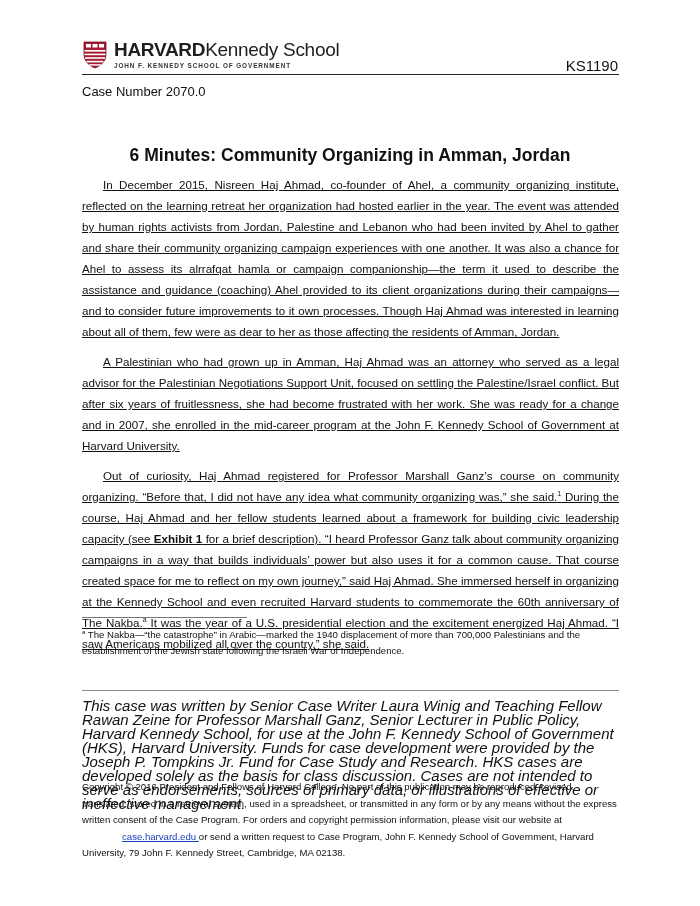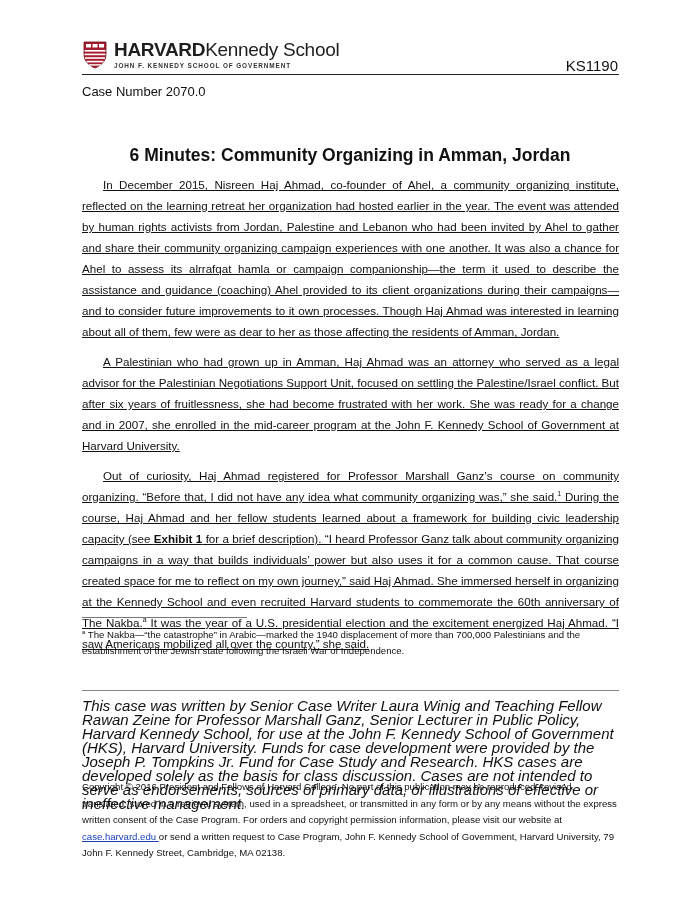--- a/index.html
+++ b/index.html
@@ -31,21 +31,21 @@
     .body sup { font-size: 7px; line-height: 0; }
     .body b { font-weight: bold; }
 
     .fn-rule { position: absolute; left: 82px; top: 617px; width: 165px; border-top: 1.3px solid #777; }
     .footnote { position: absolute; left: 82px; top: 627px; width: 537px; font-size: 9.6px; line-height: 16px; color: #111; }
     .footnote sup { font-size: 6px; line-height: 0; }
 
     .footer-rule { position: absolute; left: 82px; top: 690px; width: 537px; border-top: 1.3px solid #888; }
     .disclaimer { position: absolute; left: 82px; top: 699px; width: 537px; font-size: 15px; line-height: 14px; font-style: italic; color: #111; }
     .copyright { position: absolute; left: 82px; top: 779px; width: 537px; font-size: 9.6px; line-height: 16.5px; color: #111; }
-    .copyright a { color: #1a3fbf; text-decoration: underline; }
+    .copyright a { color: #1a3fbf; text-decoration: underline; margin-left: 40px; }
   </style>
 </head>
 <body>
 
 <div class="page">
 
   <div class="logo">
     <svg class="shield" viewBox="0 0 24 28">
       <path d="M1 1 H23 V13 C23 21 17 25 12 27 C7 25 1 21 1 13 Z" fill="#a51c30" stroke="#6e1020" stroke-width="0.8"></path>
       <rect x="3" y="3" width="5" height="3.5" fill="#fff"></rect>

